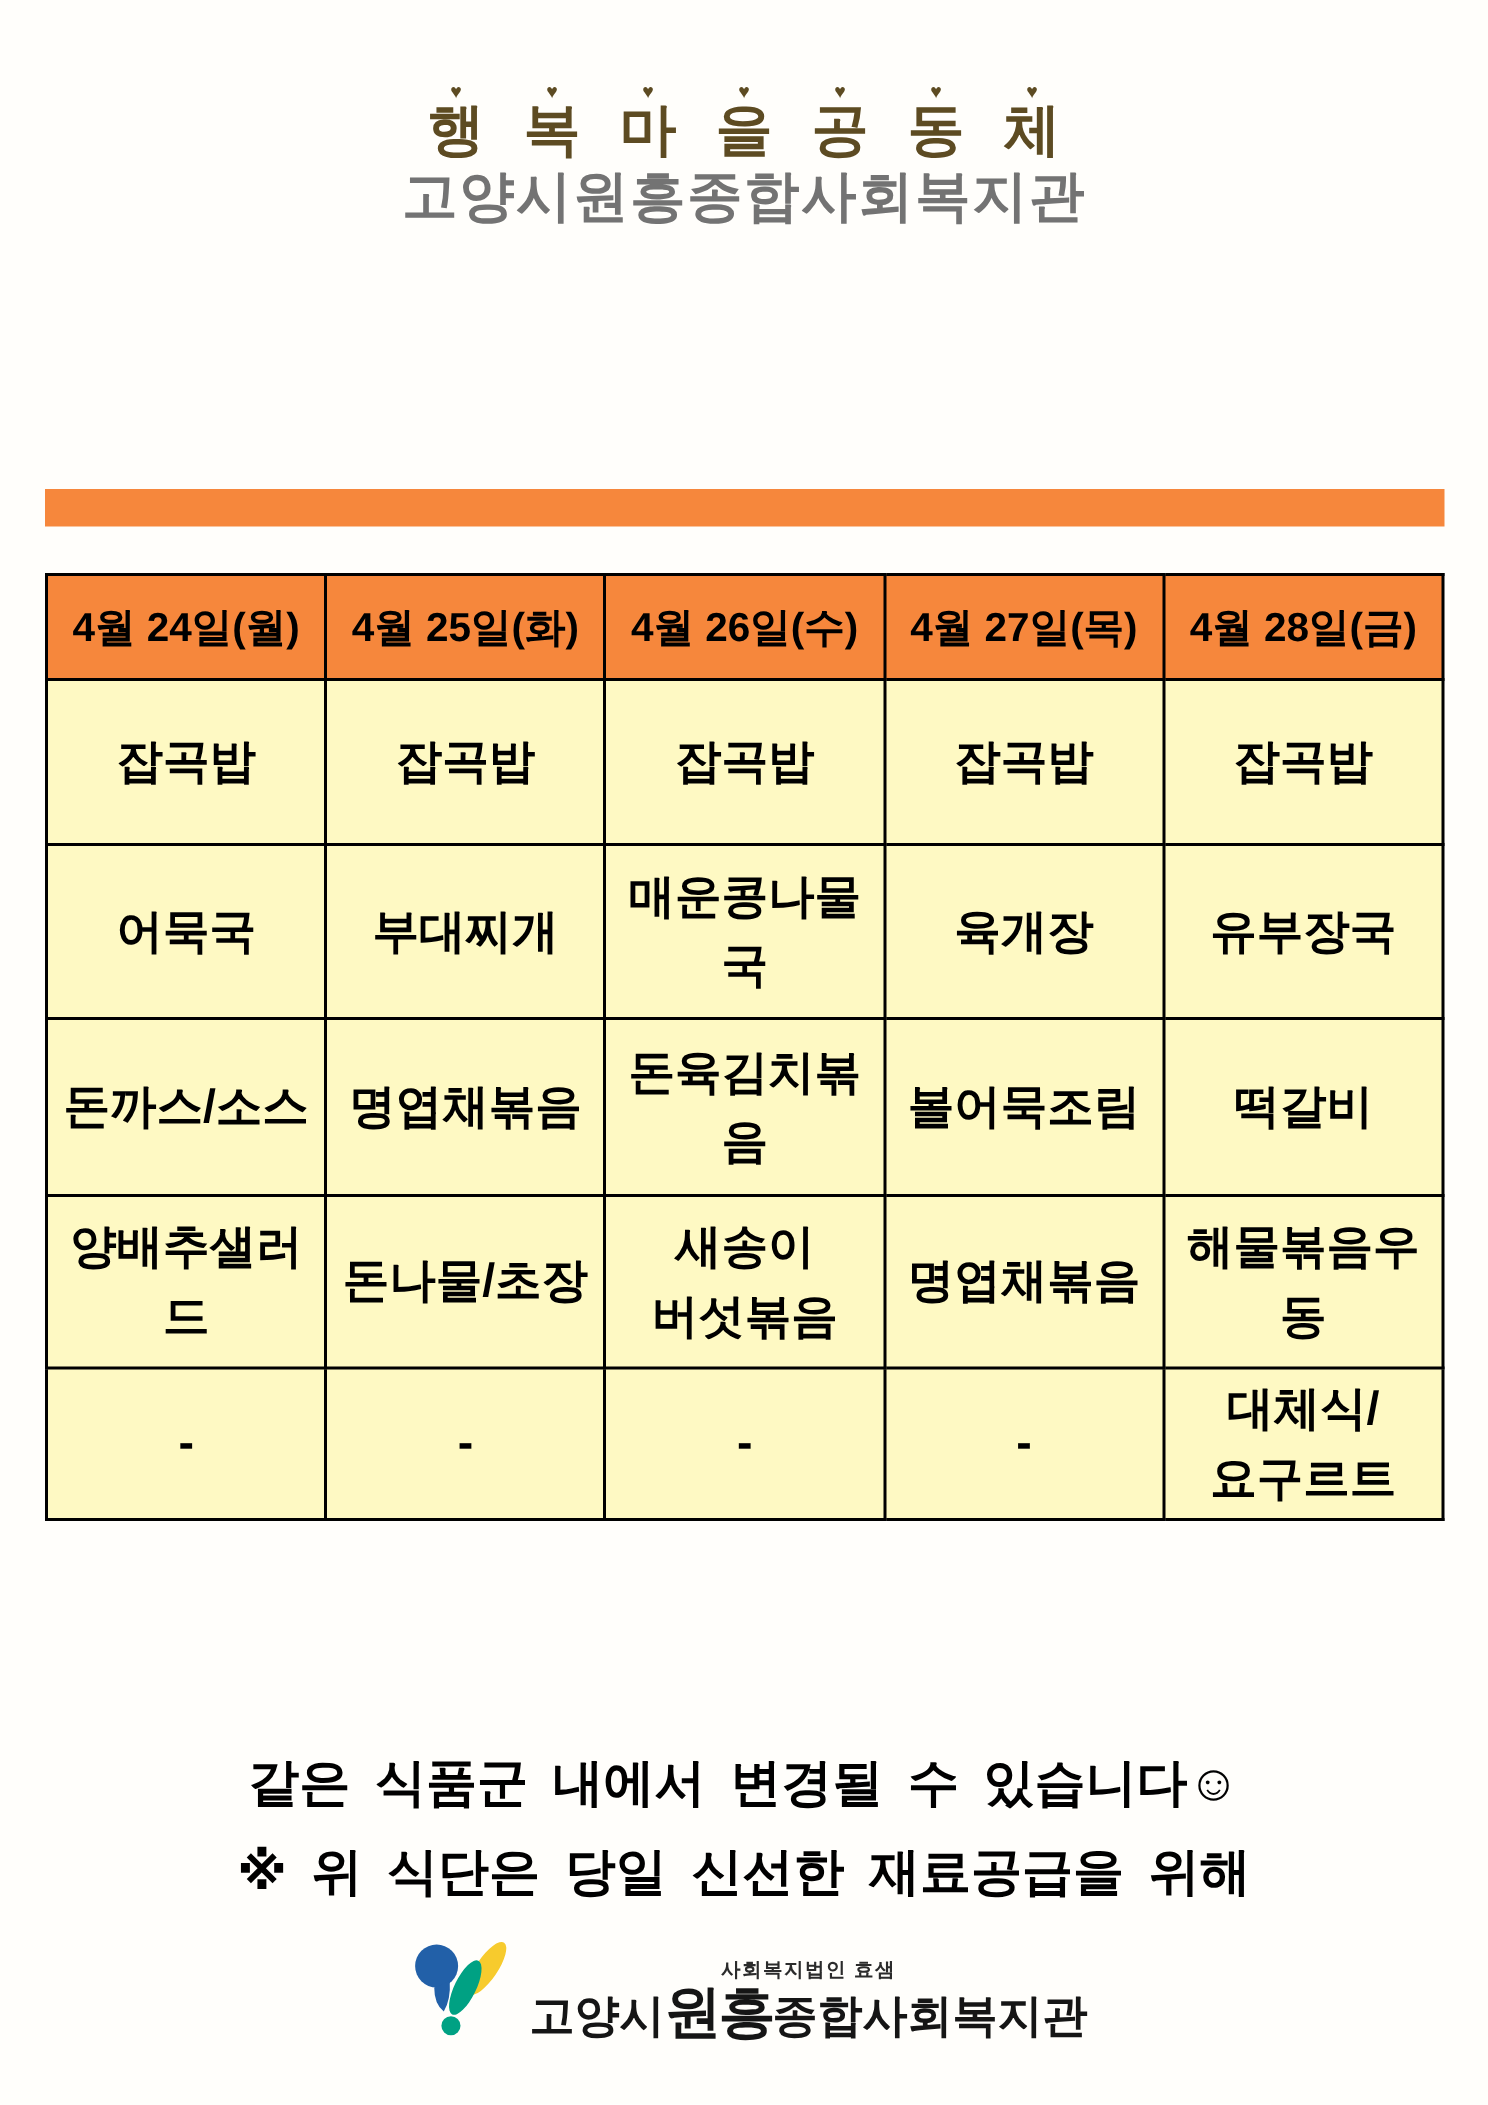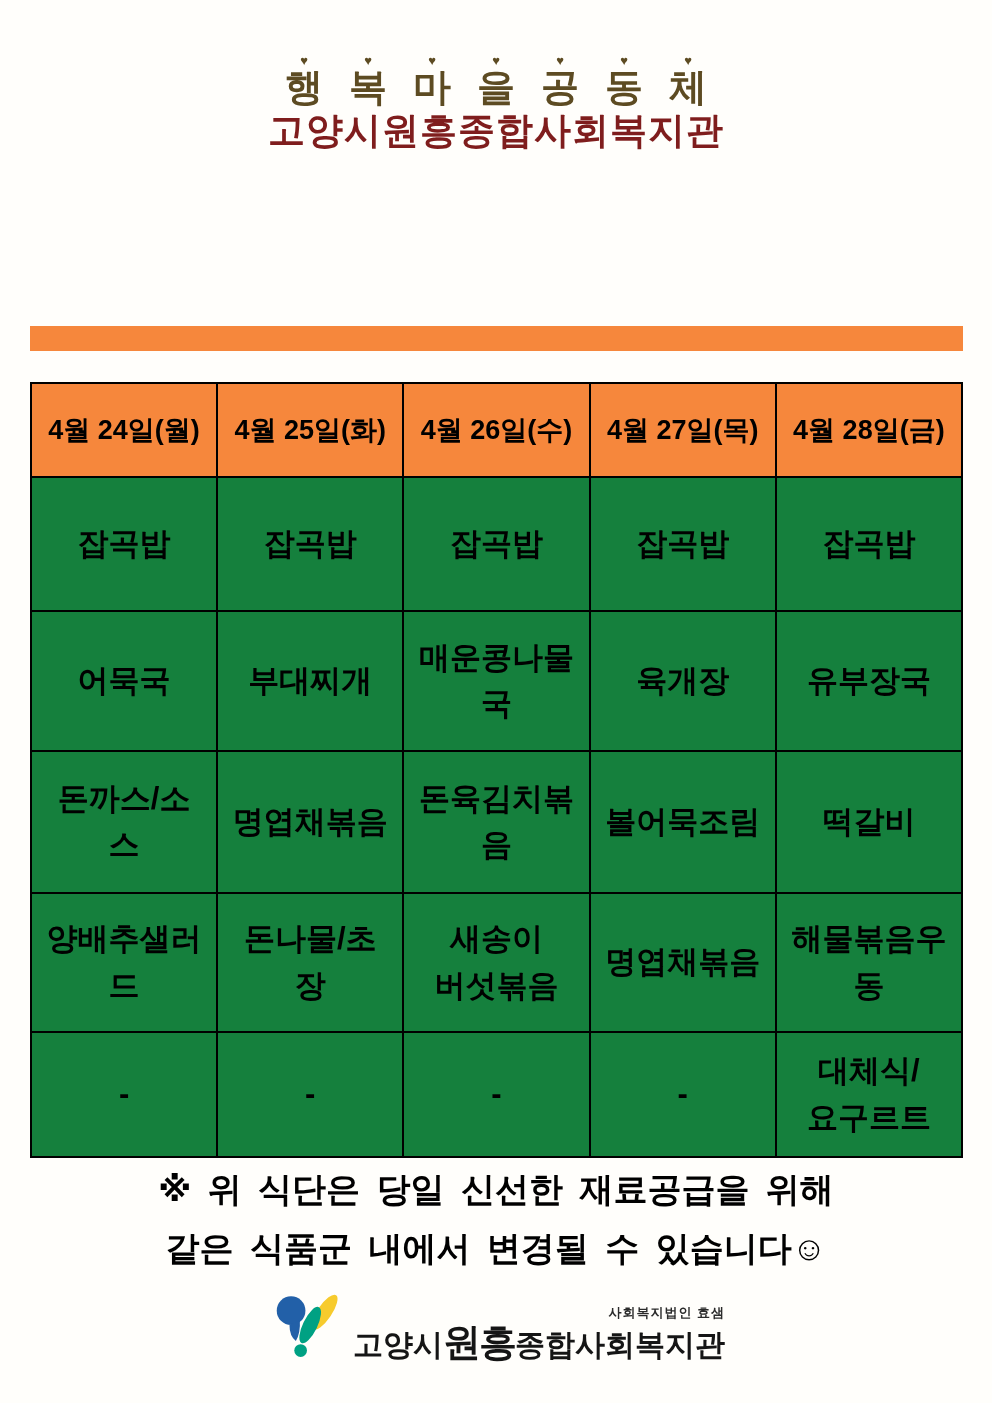--- a/index.html
+++ b/index.html
@@ -11,50 +11,50 @@
     font-family:"Liberation Sans","DejaVu Sans",sans-serif;
     overflow:hidden;
   }
 
   
   .org-block{position:absolute;top:54px;left:0;width:100%;text-align:center;}
   .org-line1{display:flex;justify-content:center;gap:26px;}
   .org-char{display:inline-flex;flex-direction:column;align-items:center;}
   .heart{font-size:13px;line-height:13px;color:#5d4b22;}
   .org-char-glyph{font-size:38px;line-height:40px;font-weight:bold;color:#5d4b22;}
-  .org-line2{margin-top:3px;font-size:37px;line-height:42px;font-weight:bold;color:#7f1d1d;letter-spacing:1px;}
+  .org-line2{margin-top:3px;font-size:37px;line-height:42px;font-weight:bold;color:#737373;letter-spacing:1px;}
 
   
   .main-title{
     position:absolute;top:204px;left:0;width:100%;
     text-align:center;font-size:77px;line-height:100px;font-weight:bold;
     color:#8a6845;white-space:pre;letter-spacing:1px;
   }
 
   
   .orange-bar{position:absolute;left:30px;top:326px;width:933px;height:25px;background:#f6873c;}
 
   
   table.menu{
     position:absolute;left:30px;top:382px;width:933px;
     border-collapse:collapse;table-layout:fixed;
   }
   table.menu th,table.menu td{
     border:2px solid #000;
     text-align:center;vertical-align:middle;
-    padding:12px;
+    padding:0;
     font-weight:bold;color:#000;
   }
   table.menu th{
     background:#f6873c;
     height:68px;
     font-size:27px;
   }
   table.menu td{
-    background:#15803d;
+    background:#fef9c3;
     font-size:31px;
     white-space:pre-line;
     line-height:1.5;
   }
   tr.r1 td{height:108px;}
   tr.r2 td{height:114px;}
   tr.r3 td{height:116px;}
   tr.r4 td{height:113px;}
   tr.r5 td{height:121px;}
   tr.r6 td{height:99px;}
@@ -65,21 +65,21 @@
     text-align:center;font-weight:bold;color:#000;
     font-size:34px;line-height:59px;word-spacing:7px;
   }
 
   
   .logo{
     position:absolute;top:1290px;left:0;width:100%;
     display:flex;justify-content:center;align-items:flex-start;gap:6px;
   }
   .logo-mark{width:80px;height:86px;flex:0 0 auto;}
-  .logo-textcol{display:flex;flex-direction:column;align-items:flex-end;padding-top:16px;}
+  .logo-textcol{display:flex;flex-direction:column;align-items:center;padding-top:16px;}
   .logo-small{font-size:13px;line-height:14px;font-weight:bold;color:#2b2b2b;letter-spacing:1px;}
   .logo-name{display:flex;align-items:baseline;color:#151515;}
   .logo-name .seg{font-size:30px;font-weight:bold;line-height:40px;}
   .logo-name .emph{font-size:38px;font-weight:bold;line-height:44px;letter-spacing:-2px;}
 </style>
 </head>
 <body>
 
 <div class="page">
 
@@ -165,22 +165,22 @@
         <td>-</td>
         <td>-</td>
         <td>-</td>
         <td>대체식/
 요구르트</td>
       </tr>
     </tbody>
   </table>
 
   <div class="note">
+    <div>같은 식품군 내에서 변경될 수 있습니다☺</div>
     <div>※ 위 식단은 당일 신선한 재료공급을 위해</div>
-    <div>같은 식품군 내에서 변경될 수 있습니다☺</div>
   </div>
 
   <div class="logo">
     <svg class="logo-mark" viewBox="0 0 100 108" xmlns="http://www.w3.org/2000/svg">
 
       <ellipse cx="72" cy="28" rx="9" ry="26" fill="#f7cb2d" transform="rotate(34 72 28)"></ellipse>
 
       <ellipse cx="54" cy="44" rx="9" ry="25" fill="#00a183" transform="rotate(26 54 44)"></ellipse>
 
       <circle cx="30" cy="26" r="18" fill="#2260a8"></circle>

